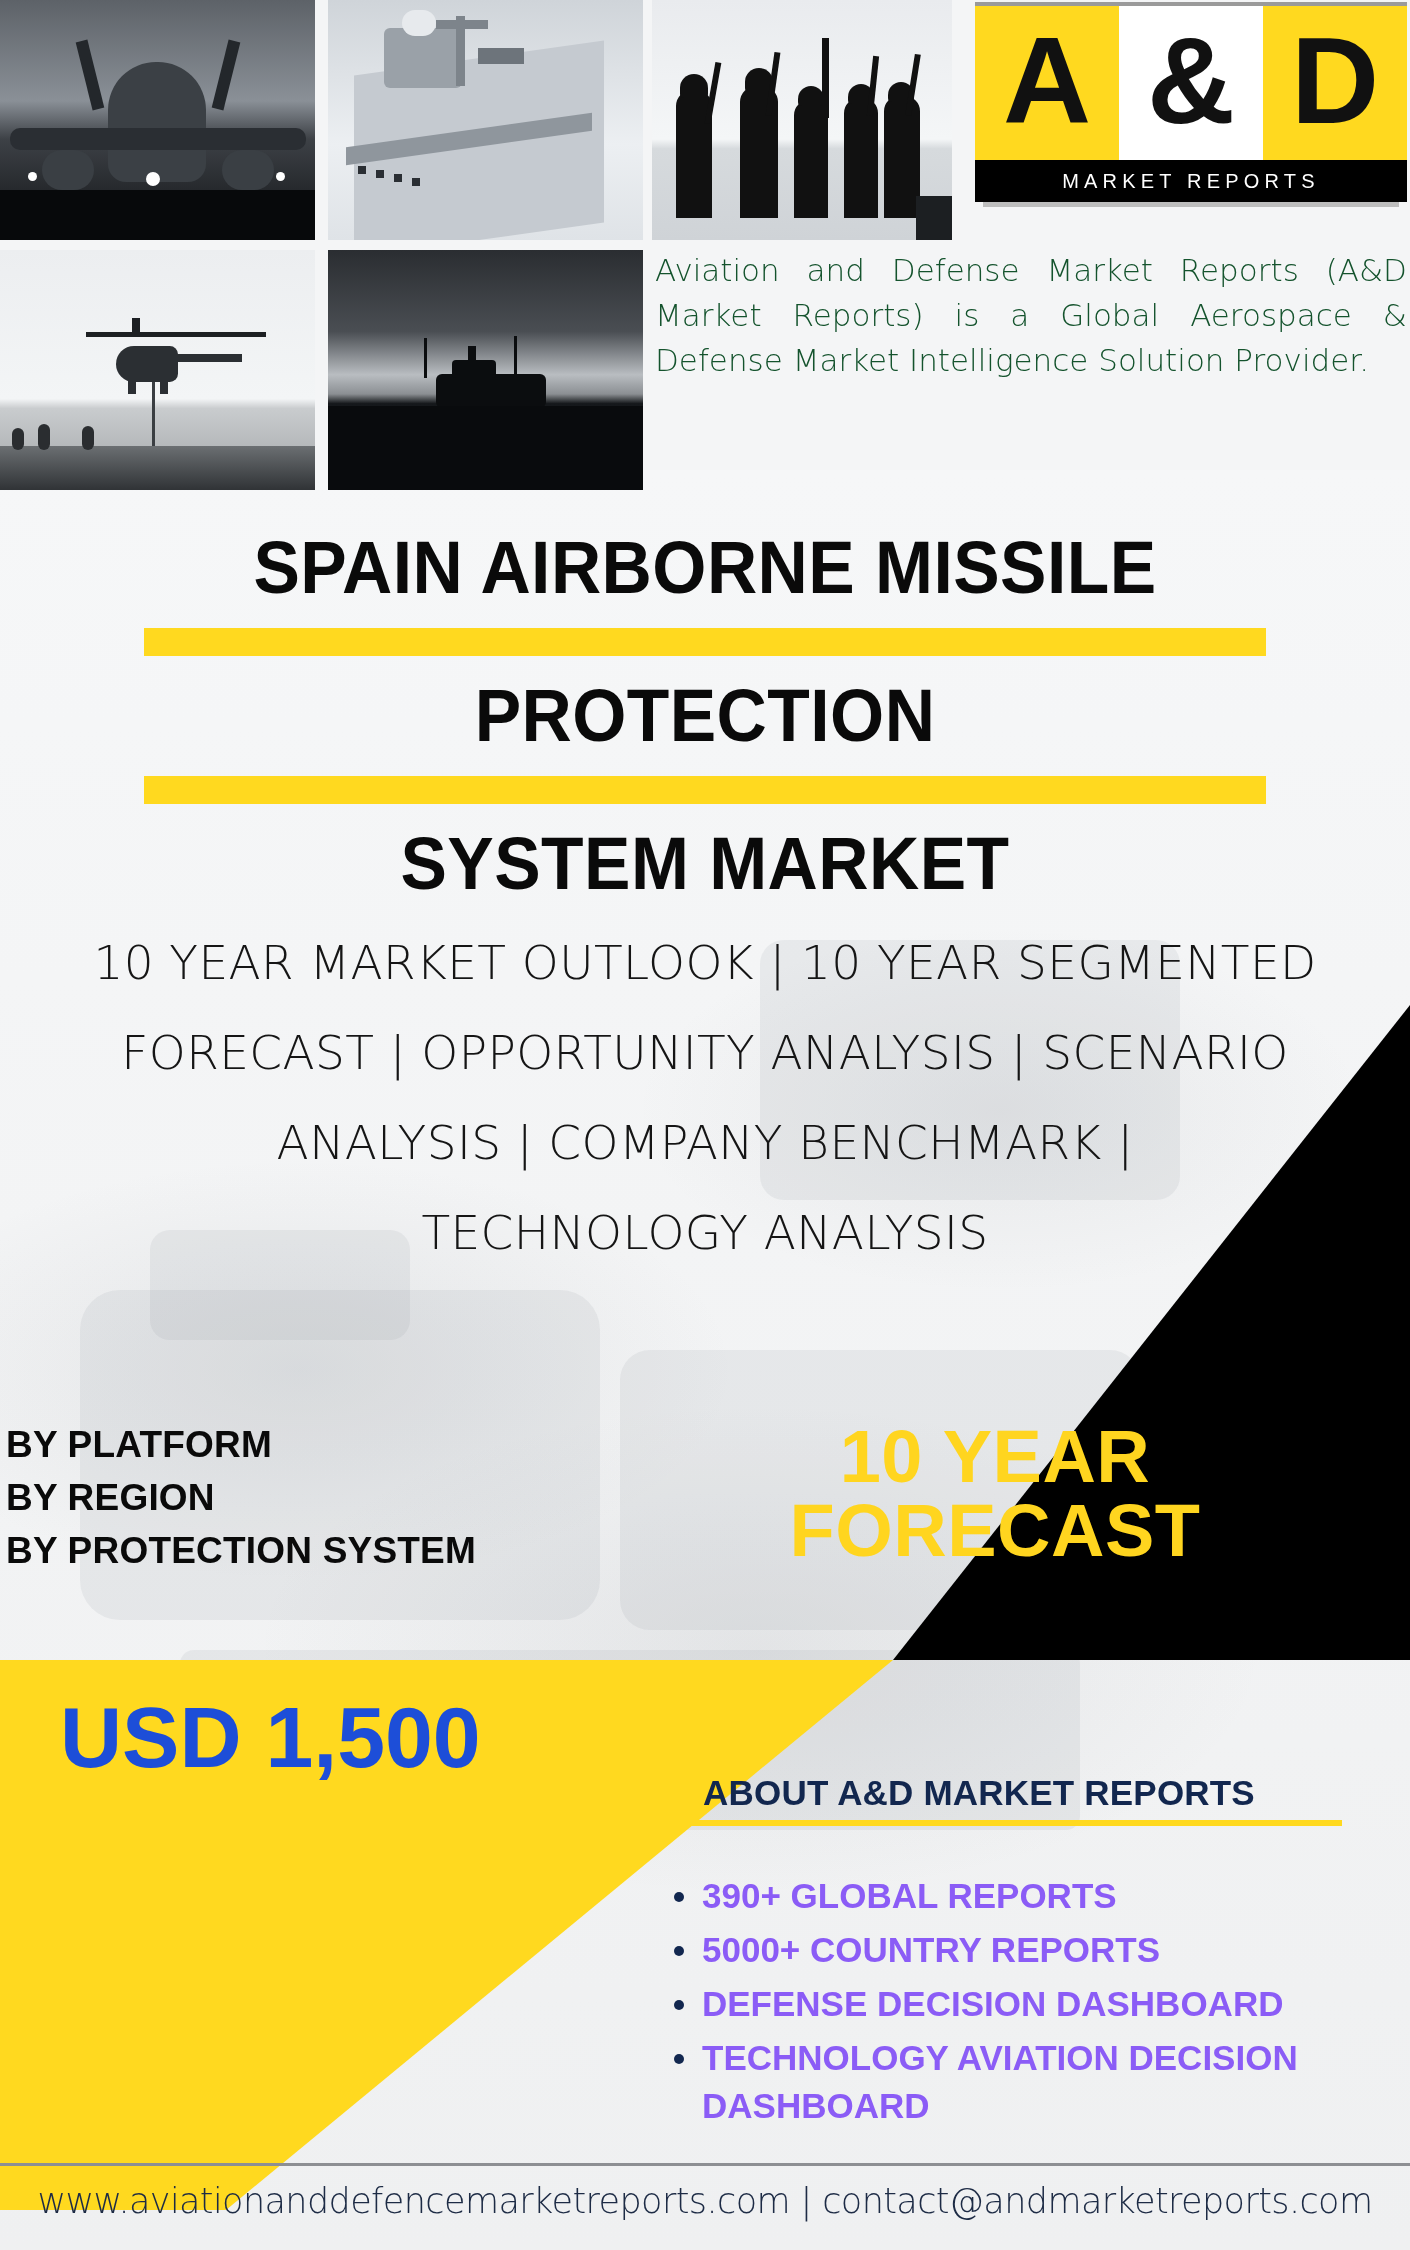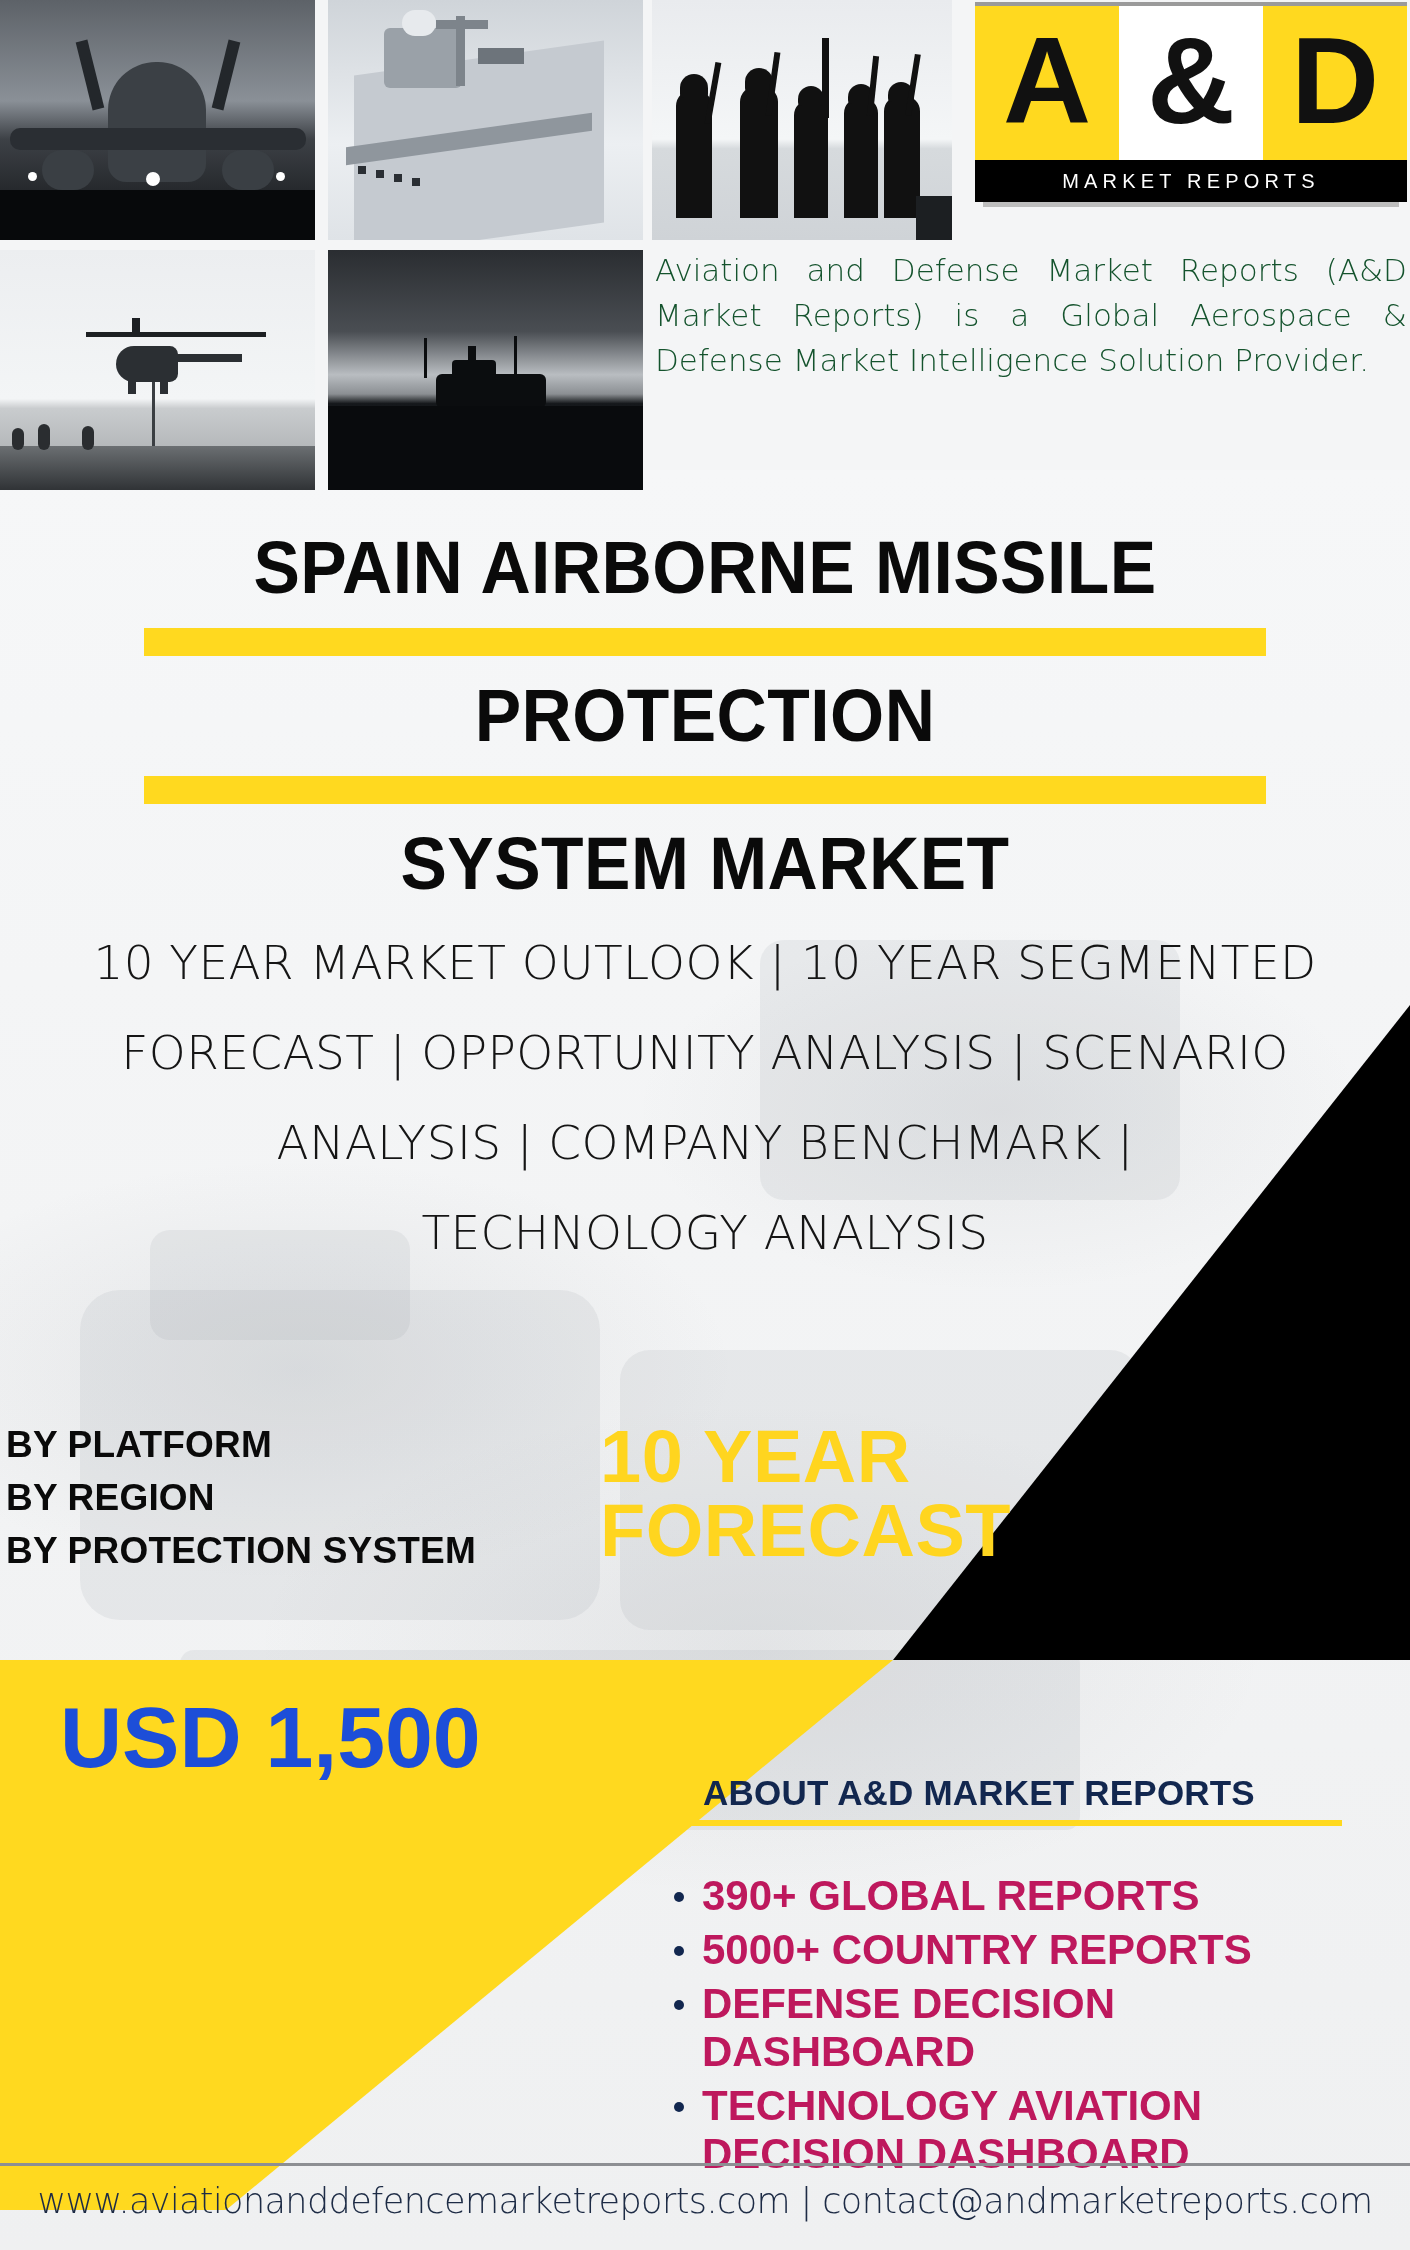--- a/index.html
+++ b/index.html
@@ -47,21 +47,21 @@
 
   
   .intro{position:absolute;left:655px;top:248px;width:752px;
     font-size:31px;line-height:45px;color:#14532d;text-align:justify;
     font-family:"DejaVu Sans", sans-serif;font-weight:300;}
 
   
   .wedge-black{position:absolute;left:0;top:0;width:1410px;height:2250px;
     background:#000;
     clip-path:polygon(1410px 1005px, 1410px 1660px, 893px 1660px);}
-  .forecast{position:absolute;left:600px;top:1420px;width:790px;text-align:left;
+  .forecast{position:absolute;left:600px;top:1420px;width:790px;text-align:center;
     color:#ffd51f;font-weight:700;font-size:74px;line-height:74px;letter-spacing:.5px;}
 
   
   .wedge-yellow{position:absolute;left:0;top:0;width:1410px;height:2250px;
     background:#ffd91f;
     clip-path:polygon(0 1660px, 893px 1660px, 226px 2210px, 0 2210px);}
   .price{position:absolute;left:60px;top:1690px;width:560px;
     color:#1d4ed8;font-weight:700;font-size:86px;line-height:94px;letter-spacing:0px;}
 
   
@@ -78,22 +78,22 @@
   
   .segments{position:absolute;left:6px;top:1418px;width:620px;}
   .segments .sg{font-weight:700;font-size:37px;line-height:53px;color:#0a0a0a;letter-spacing:.2px;}
 
   
   .about{position:absolute;left:594px;top:1772px;width:770px;}
   .about .hd{font-weight:700;font-size:35px;line-height:42px;color:#12274f;
     text-align:center;letter-spacing:.2px;}
   .about .rule{margin:6px auto 0;width:726px;height:6px;background:#ffd91f;}
   .about ul{margin:46px 0 0 0;padding:0 0 0 108px;list-style:none;}
-  .about li{position:relative;font-weight:700;font-size:42px;line-height:48px;
-    color:#be185d;margin-bottom:6px;}
+  .about li{position:relative;font-weight:700;font-size:35px;line-height:48px;
+    color:#8b5cf6;margin-bottom:6px;}
   .about li .dot{position:absolute;left:-28px;top:20px;width:10px;height:10px;
     border-radius:50%;background:#12274f;}
 
   
   .footrule{position:absolute;left:0;top:2163px;width:1410px;height:3px;background:#8d8f93;}
   .footer{position:absolute;left:0;top:2176px;width:1410px;text-align:center;
     font-size:35px;line-height:50px;color:#1d2b45;font-weight:300;
     font-family:"DejaVu Sans", sans-serif;letter-spacing:-.6px;}
 </style>
 </head>

